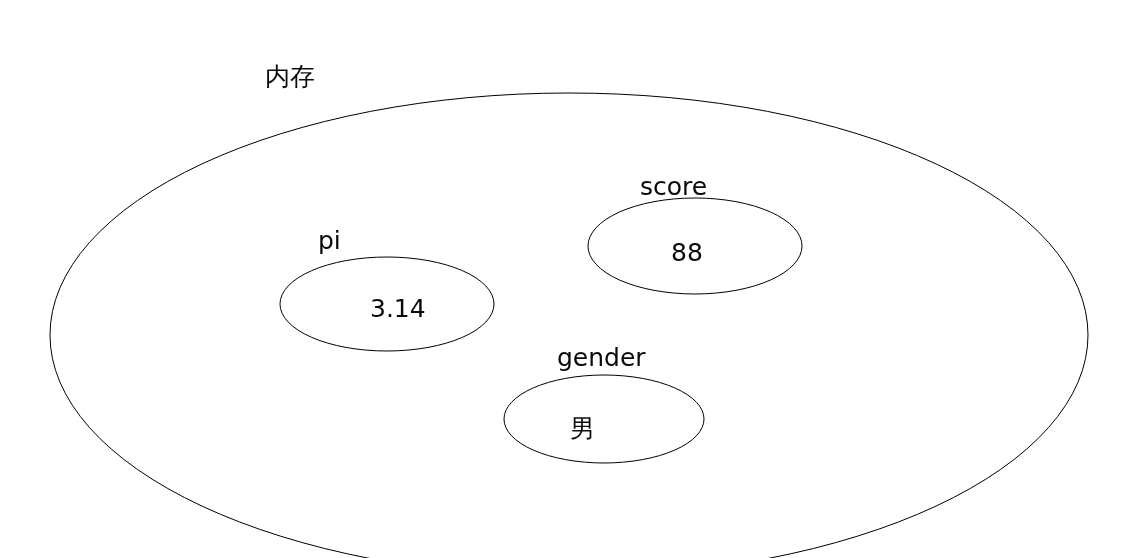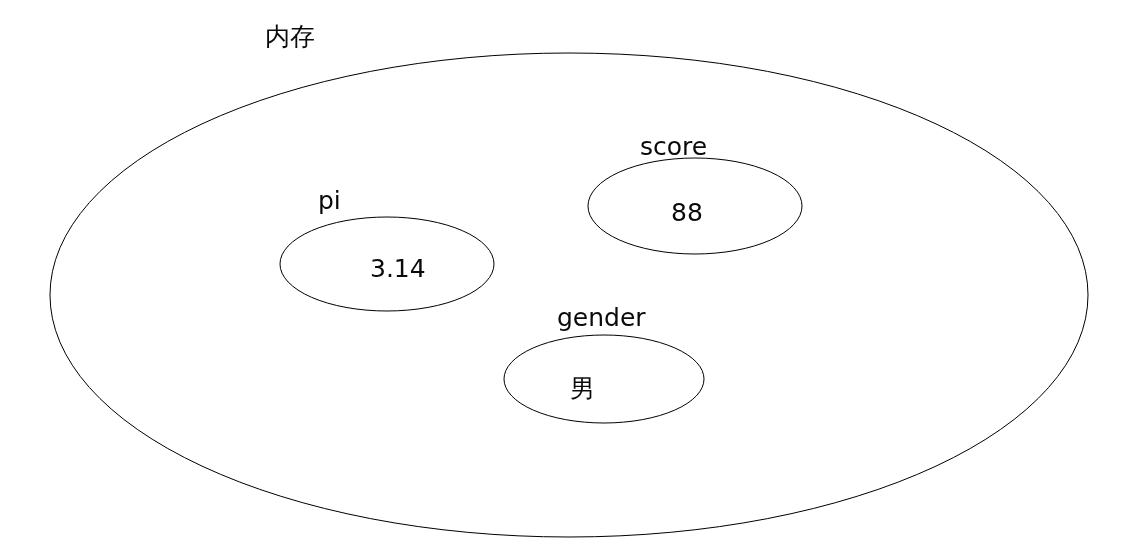--- a/index.html
+++ b/index.html
@@ -12,20 +12,21 @@
     width: 1137px;
     height: 558px;
     font-family: "DejaVu Sans", "Liberation Sans", sans-serif;
     overflow: hidden;
   }
   #canvas-root {
     position: relative;
     width: 1137px;
     height: 449px;
     background: #ffffff;
+    margin-top: 40px;
   }
   #diagram-svg {
     position: absolute;
     top: 0;
     left: 0;
     width: 1137px;
     height: 558px;
     display: block;
   }
   .ellipse-shape {

